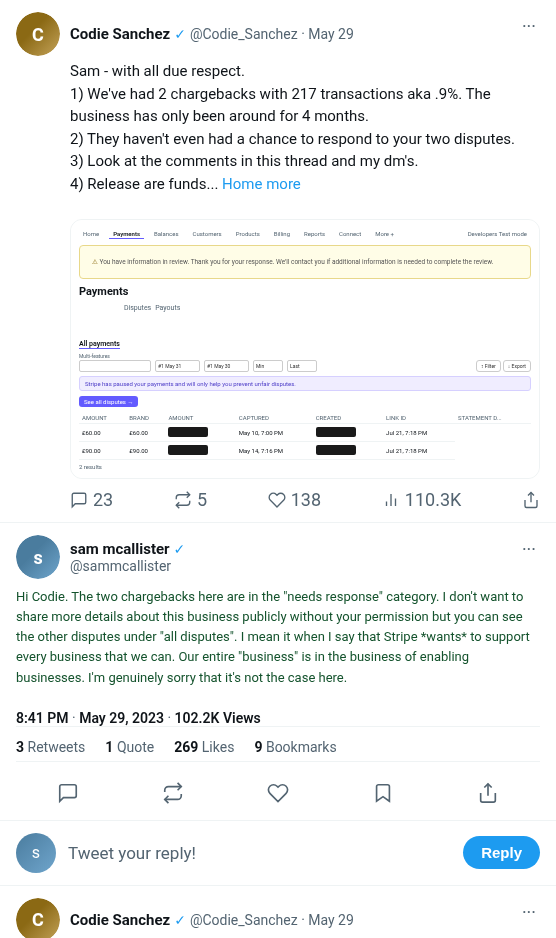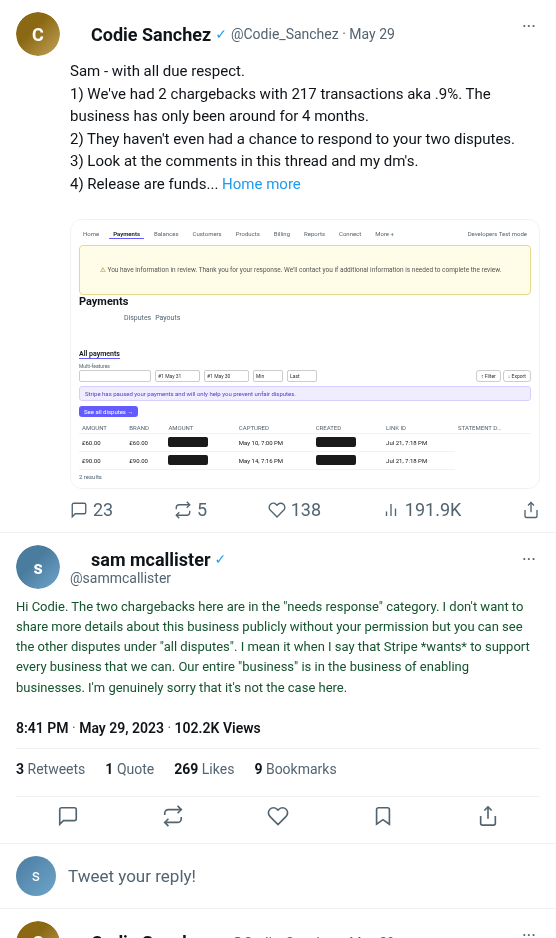--- a/index.html
+++ b/index.html
@@ -82,22 +82,21 @@
 
     .display-name-row {
       display: flex;
       align-items: center;
       gap: 4px;
       flex-wrap: wrap;
     }
 
     .display-name {
       font-weight: 700;
-      font-size: 18px;
-      margin-left: 21px;
+      font-size: 15px;
     }
 
     .verified-badge {
       color: #1d9bf0;
       font-size: 14px;
     }
 
     .handle-date {
       color: #536471;
       font-size: 14px;
@@ -158,22 +157,22 @@
     .screenshot-nav .active-nav {
       color: #0f1419;
       font-weight: 600;
       border-bottom: 2px solid #1d9bf0;
     }
 
     .screenshot-content {
       background: #fffde7;
       border: 1px solid #e8d88a;
       border-radius: 4px;
-      padding: 20px;
-      margin-bottom: 0;
+      padding: 12px;
+      margin-bottom: 6px;
       font-size: 6.5px;
       color: #555;
     }
 
     .screenshot-payments-title {
       font-size: 11px;
       font-weight: 700;
       color: #0f1419;
       margin-bottom: 6px;
     }
@@ -247,33 +246,33 @@
       line-height: 1.55;
       color: #14532d;
       margin-bottom: 22px;
     }
 
     .main-tweet-meta {
       color: #536471;
       font-size: 14px;
       margin-bottom: 12px;
       border-bottom: 1px solid #eff3f4;
-      padding-bottom: 12px;
+      padding-bottom: 0;
     }
 
     .main-tweet-meta span {
       color: #0f1419;
       font-weight: 600;
     }
 
     .main-tweet-stats {
       display: flex;
       gap: 20px;
-      margin-bottom: 8px;
-      padding-bottom: 19px;
+      margin-bottom: 20px;
+      padding-bottom: 6px;
       border-bottom: 1px solid #eff3f4;
       font-size: 14px;
       color: #536471;
     }
 
     .main-tweet-stats .stat-label {
       color: #0f1419;
       font-weight: 700;
     }
 
@@ -457,21 +456,21 @@
             <path d="M20.84 4.61a5.5 5.5 0 0 0-7.78 0L12 5.67l-1.06-1.06a5.5 5.5 0 0 0-7.78 7.78l1.06 1.06L12 21.23l7.78-7.78 1.06-1.06a5.5 5.5 0 0 0 0-7.78z"></path>
           </svg>
         <span>138</span>
       </div>
       <div class="action-item">
         <svg width="18" height="18" viewBox="0 0 24 24" fill="none" stroke="#536471" stroke-width="1.8">
             <line x1="18" y1="20" x2="18" y2="10"></line>
             <line x1="12" y1="20" x2="12" y2="4"></line>
             <line x1="6" y1="20" x2="6" y2="14"></line>
           </svg>
-        <span>191.9K</span>
+        <span>110.3K</span>
       </div>
       <div class="action-item">
         <svg width="18" height="18" viewBox="0 0 24 24" fill="none" stroke="#536471" stroke-width="1.8">
             <path d="M4 12v8a2 2 0 0 0 2 2h12a2 2 0 0 0 2-2v-8"></path>
             <polyline points="16 6 12 2 8 6"></polyline>
             <line x1="12" y1="2" x2="12" y2="15"></line>
           </svg>
       </div>
     </div>
   </div>
@@ -545,20 +544,21 @@
           <polyline points="16 6 12 2 8 6"></polyline>
           <line x1="12" y1="2" x2="12" y2="15"></line>
         </svg>
     </div>
   </div>
 </div>
 
 <div class="reply-box">
   <div class="reply-avatar">s</div>
   <div class="reply-input">Tweet your reply!</div>
+  <button class="reply-button">Reply</button>
 </div>
 
 <div class="tweet-card">
   <div class="tweet-header">
     <div class="tweet-header-left">
       <div class="avatar">
         <div class="avatar-img avatar-codie2">C</div>
       </div>
       <div class="user-info">
         <div class="display-name-row">

